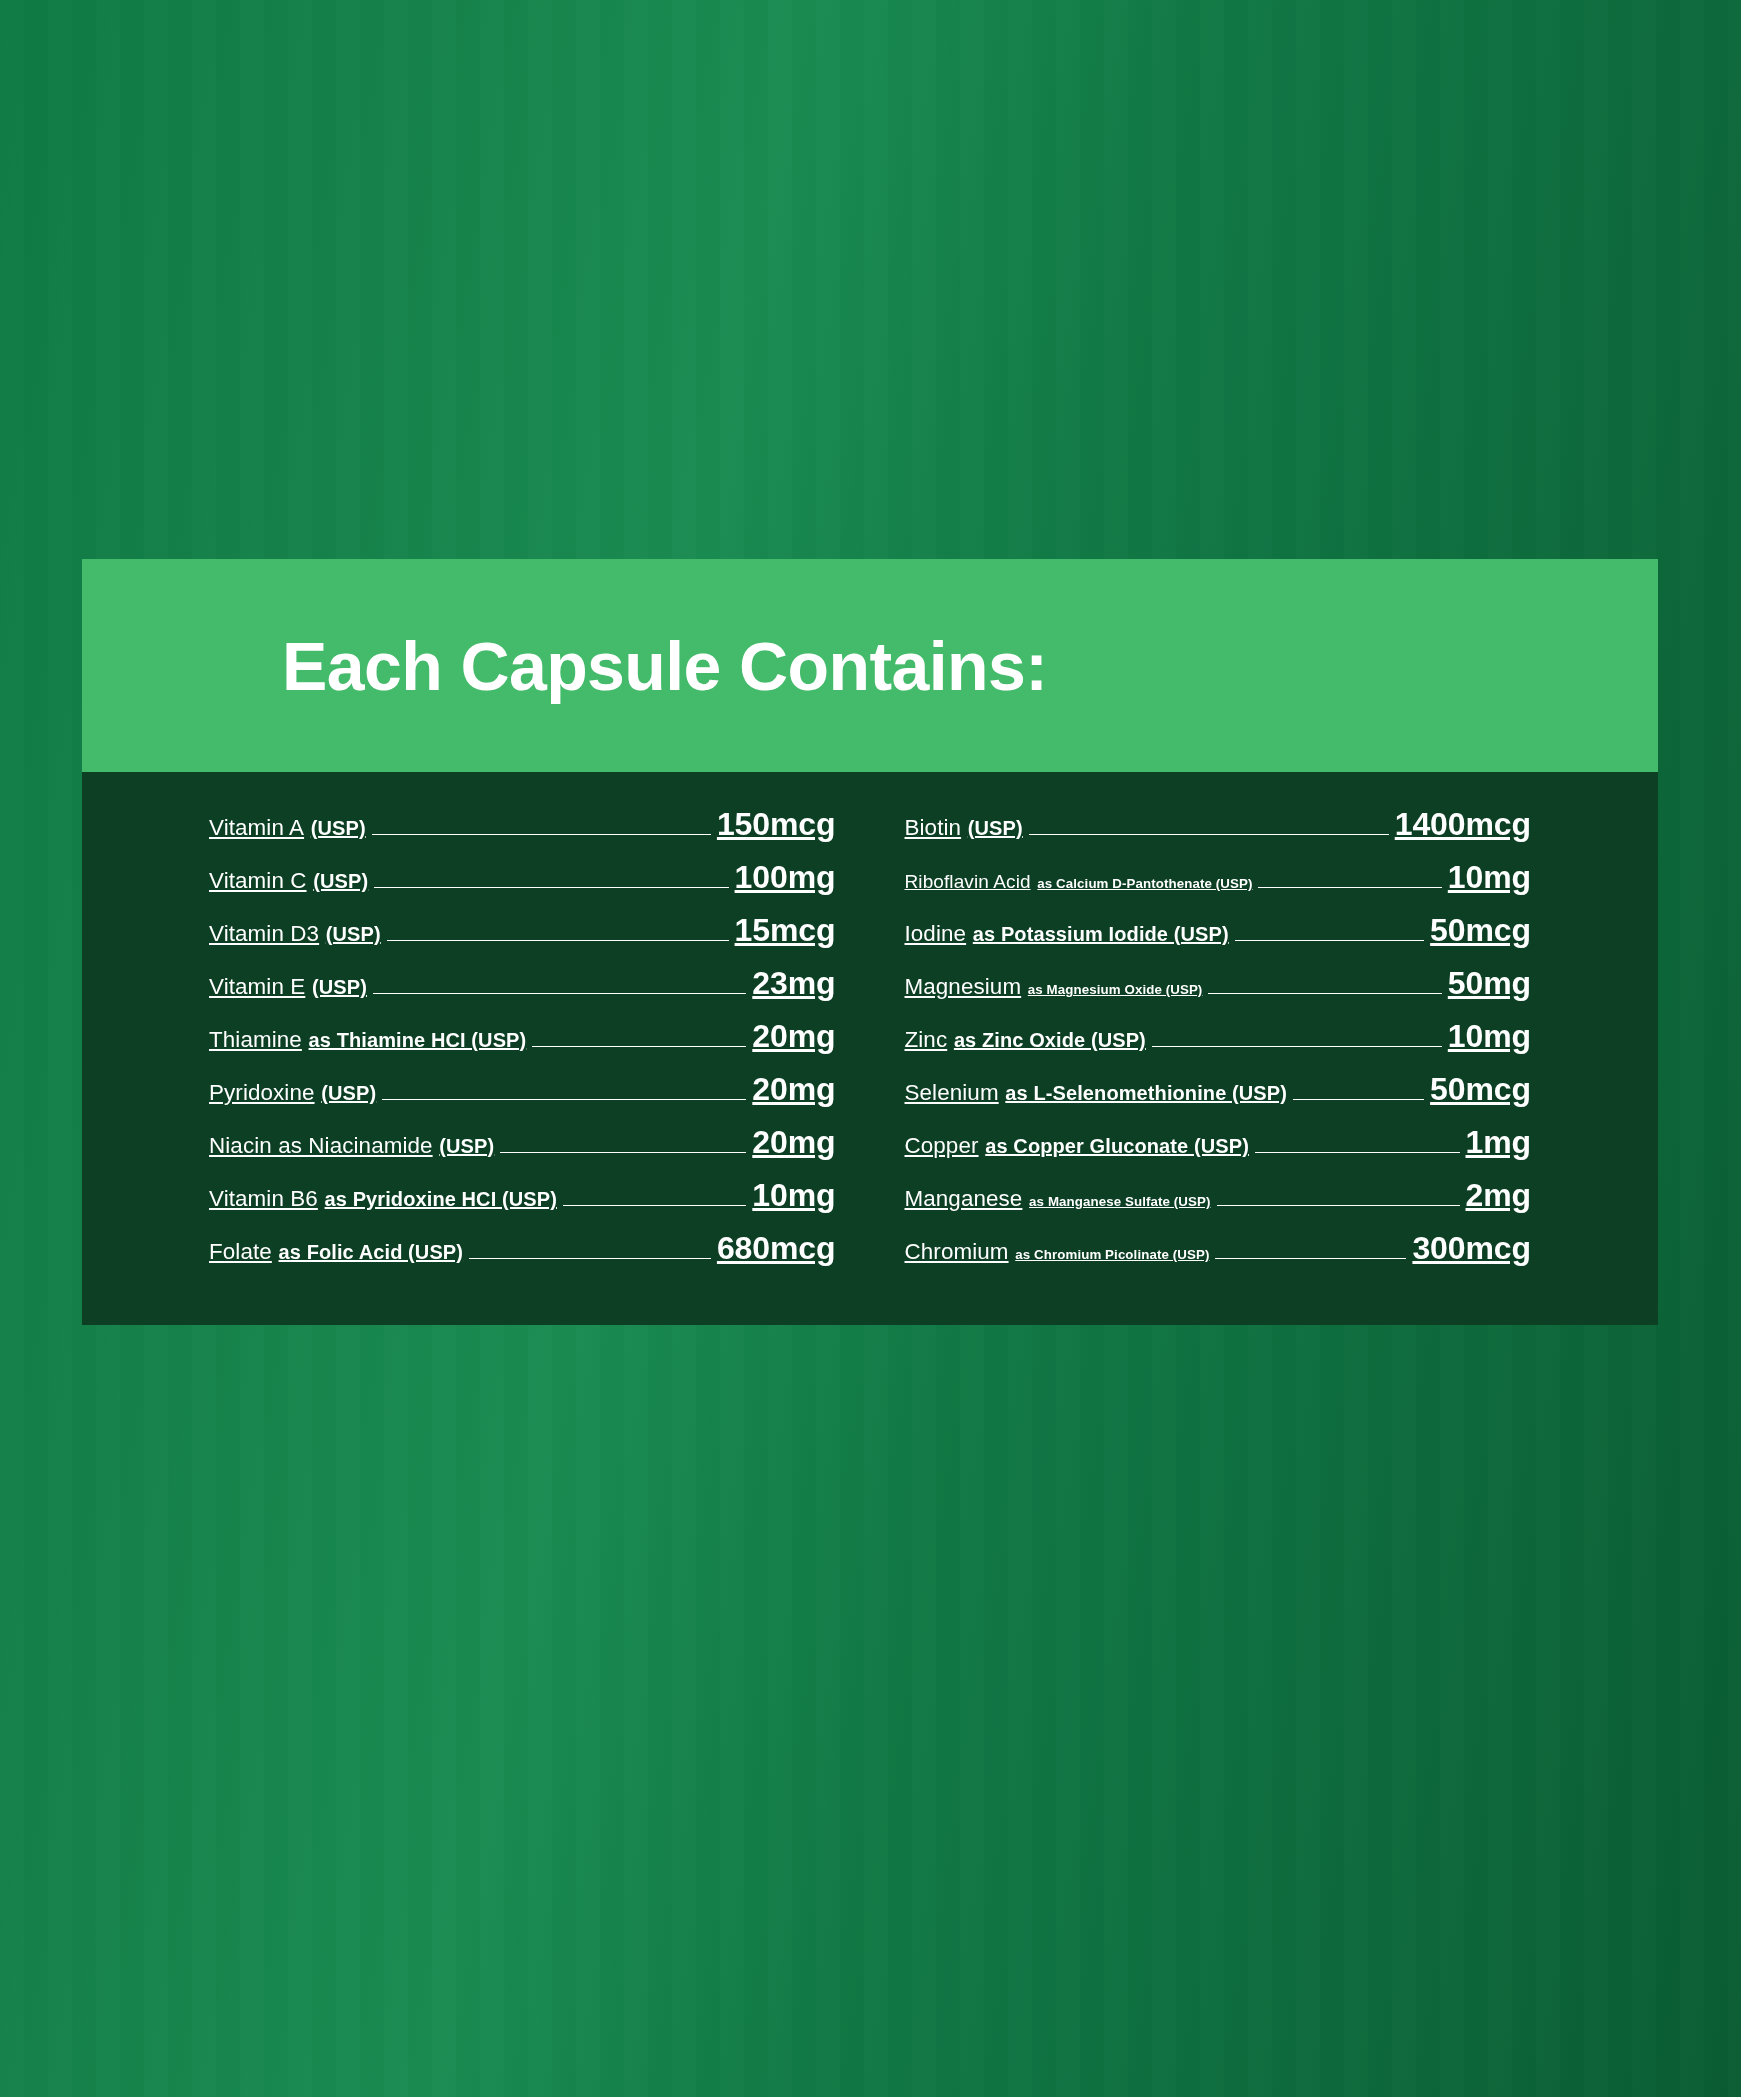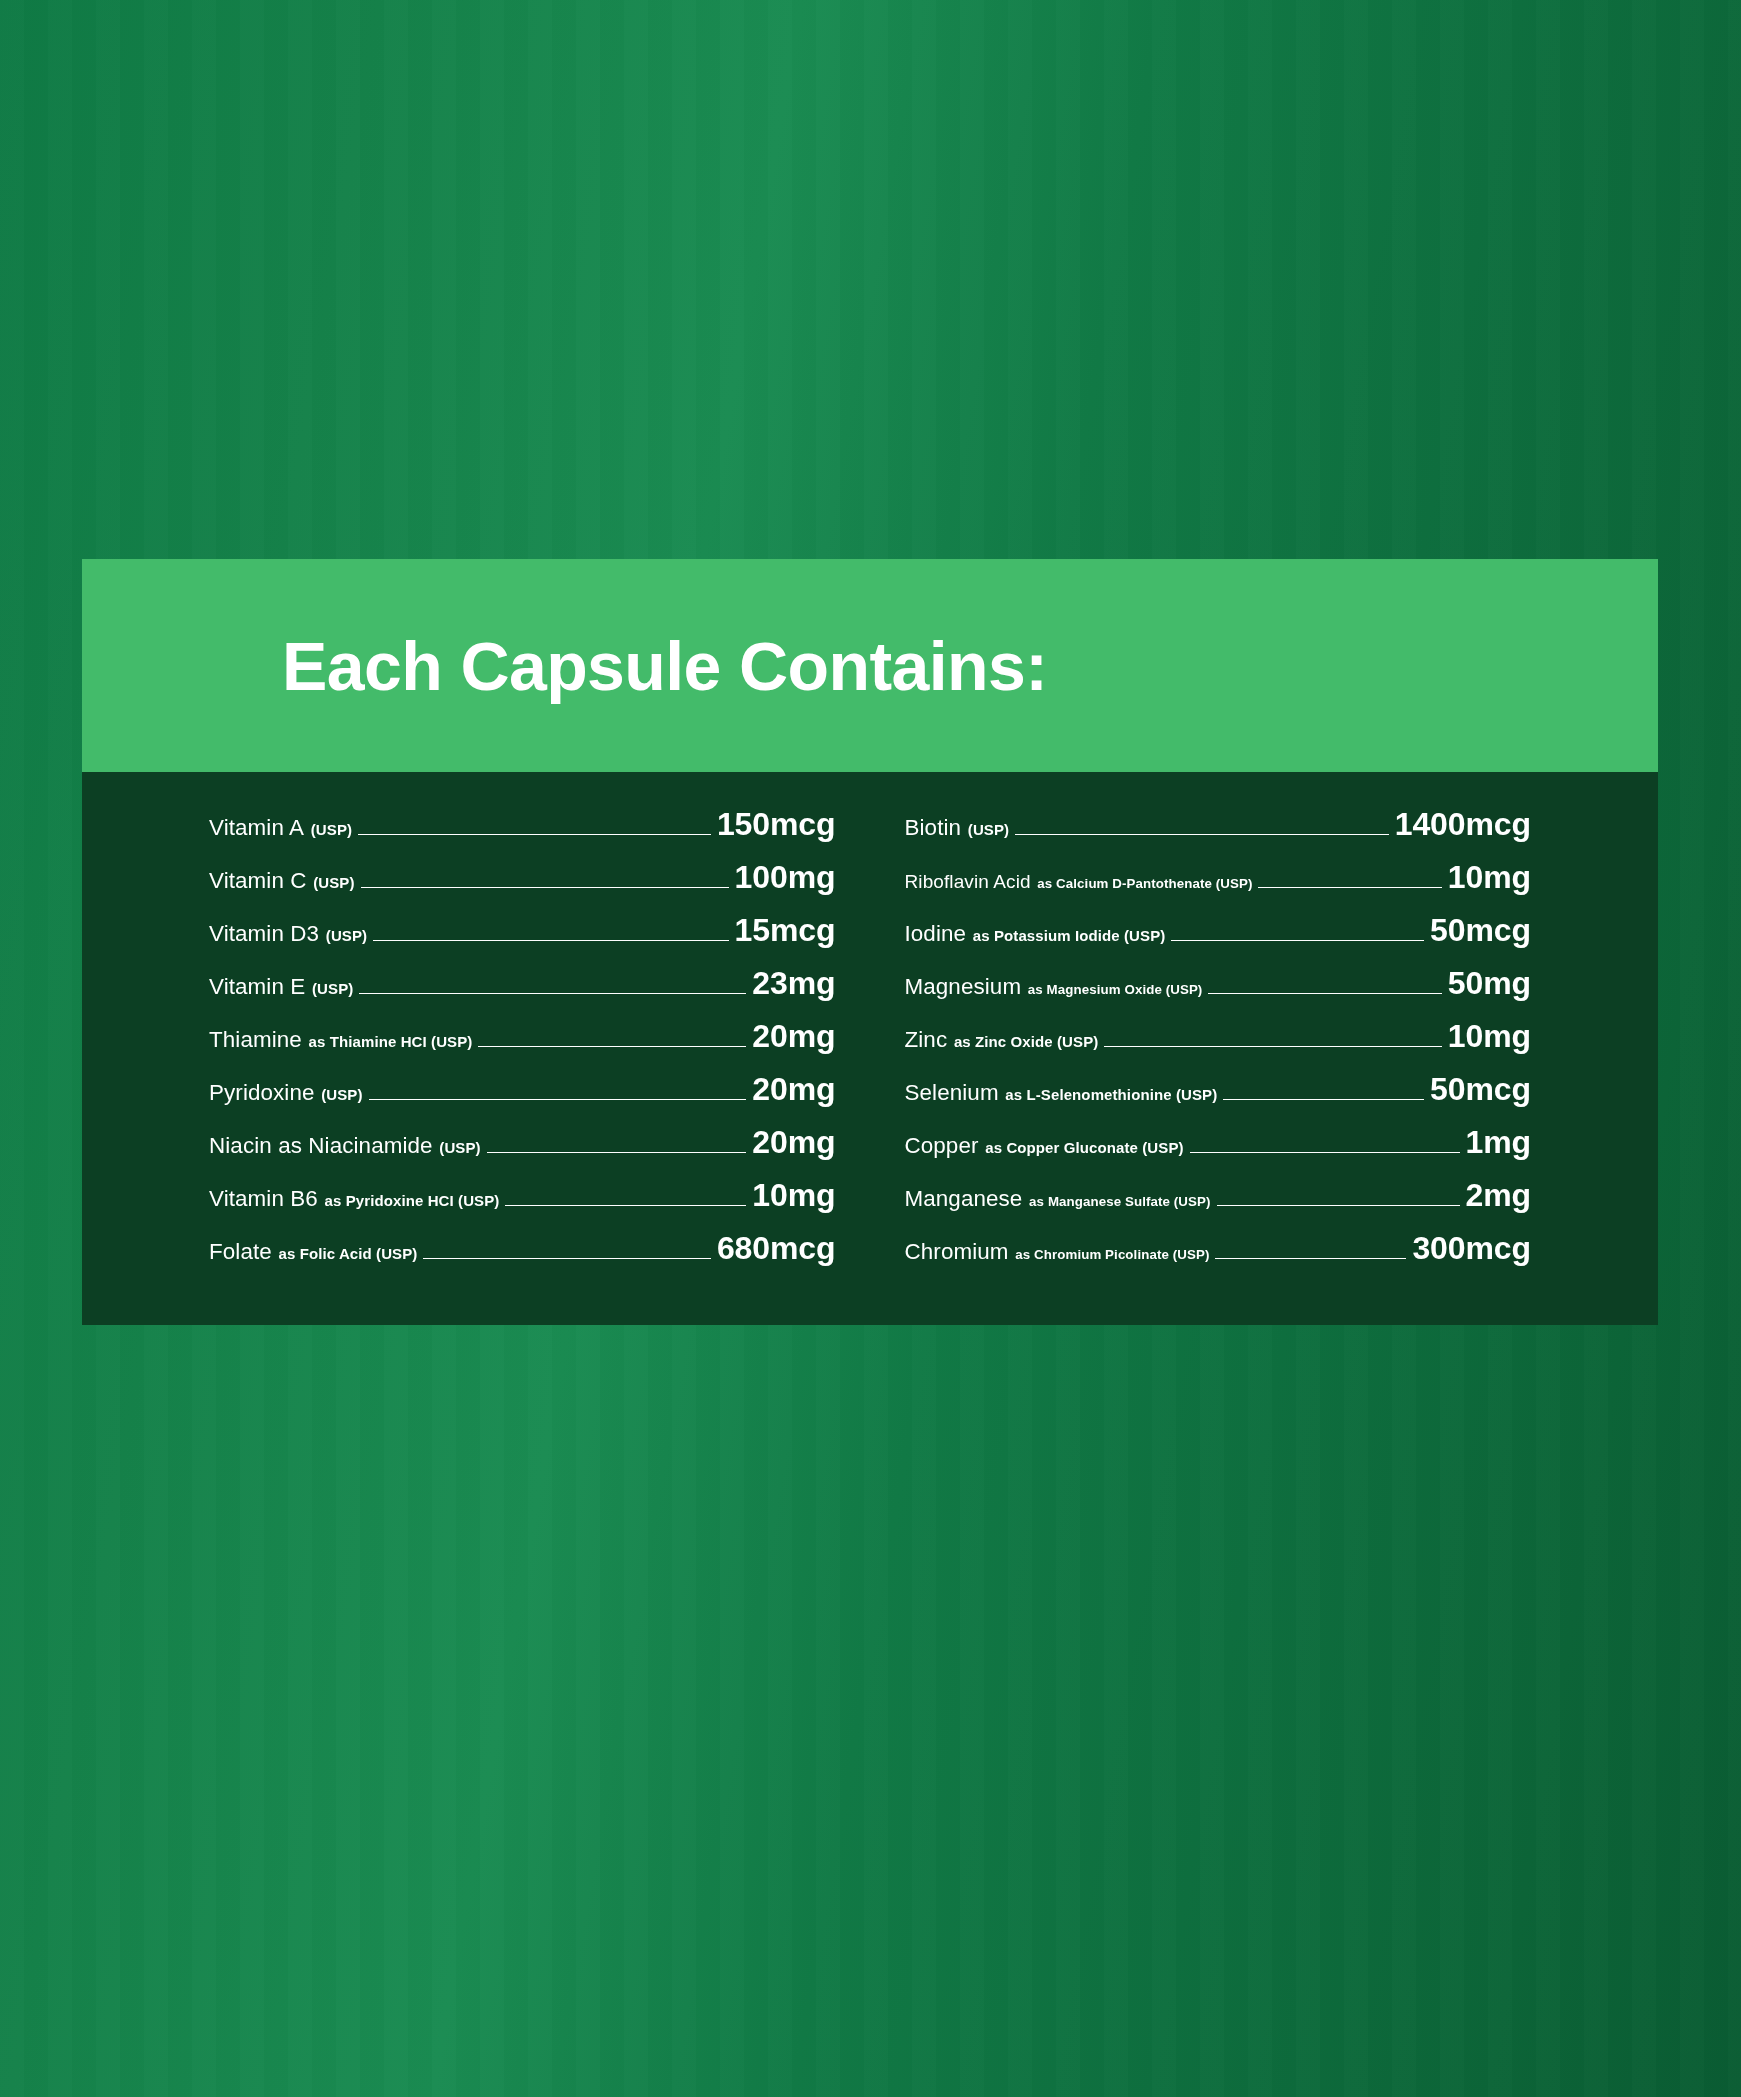--- a/index.html
+++ b/index.html
@@ -62,29 +62,30 @@
     flex-direction: column;
   }
   .col-left { padding-right: 36px; }
   .col-right { padding-left: 33px; }
 
   .row {
     display: flex;
     align-items: baseline;
     color: #ffffff;
     height: 53px;
+    text-decoration: underline;
   }
   .nutrient-name {
     font-size: 22.4px;
     font-weight: 400;
     white-space: nowrap;
     letter-spacing: 0.1px;
   }
   .nutrient-form {
-    font-size: 15px;
+    font-size: 20px;
     font-weight: bold;
     white-space: nowrap;
     margin-left: 6.7px;
     letter-spacing: 0.1px;
   }
   .nutrient-form.small {
     font-size: 13.3px;
   }
   .leader {
     flex: 1;

